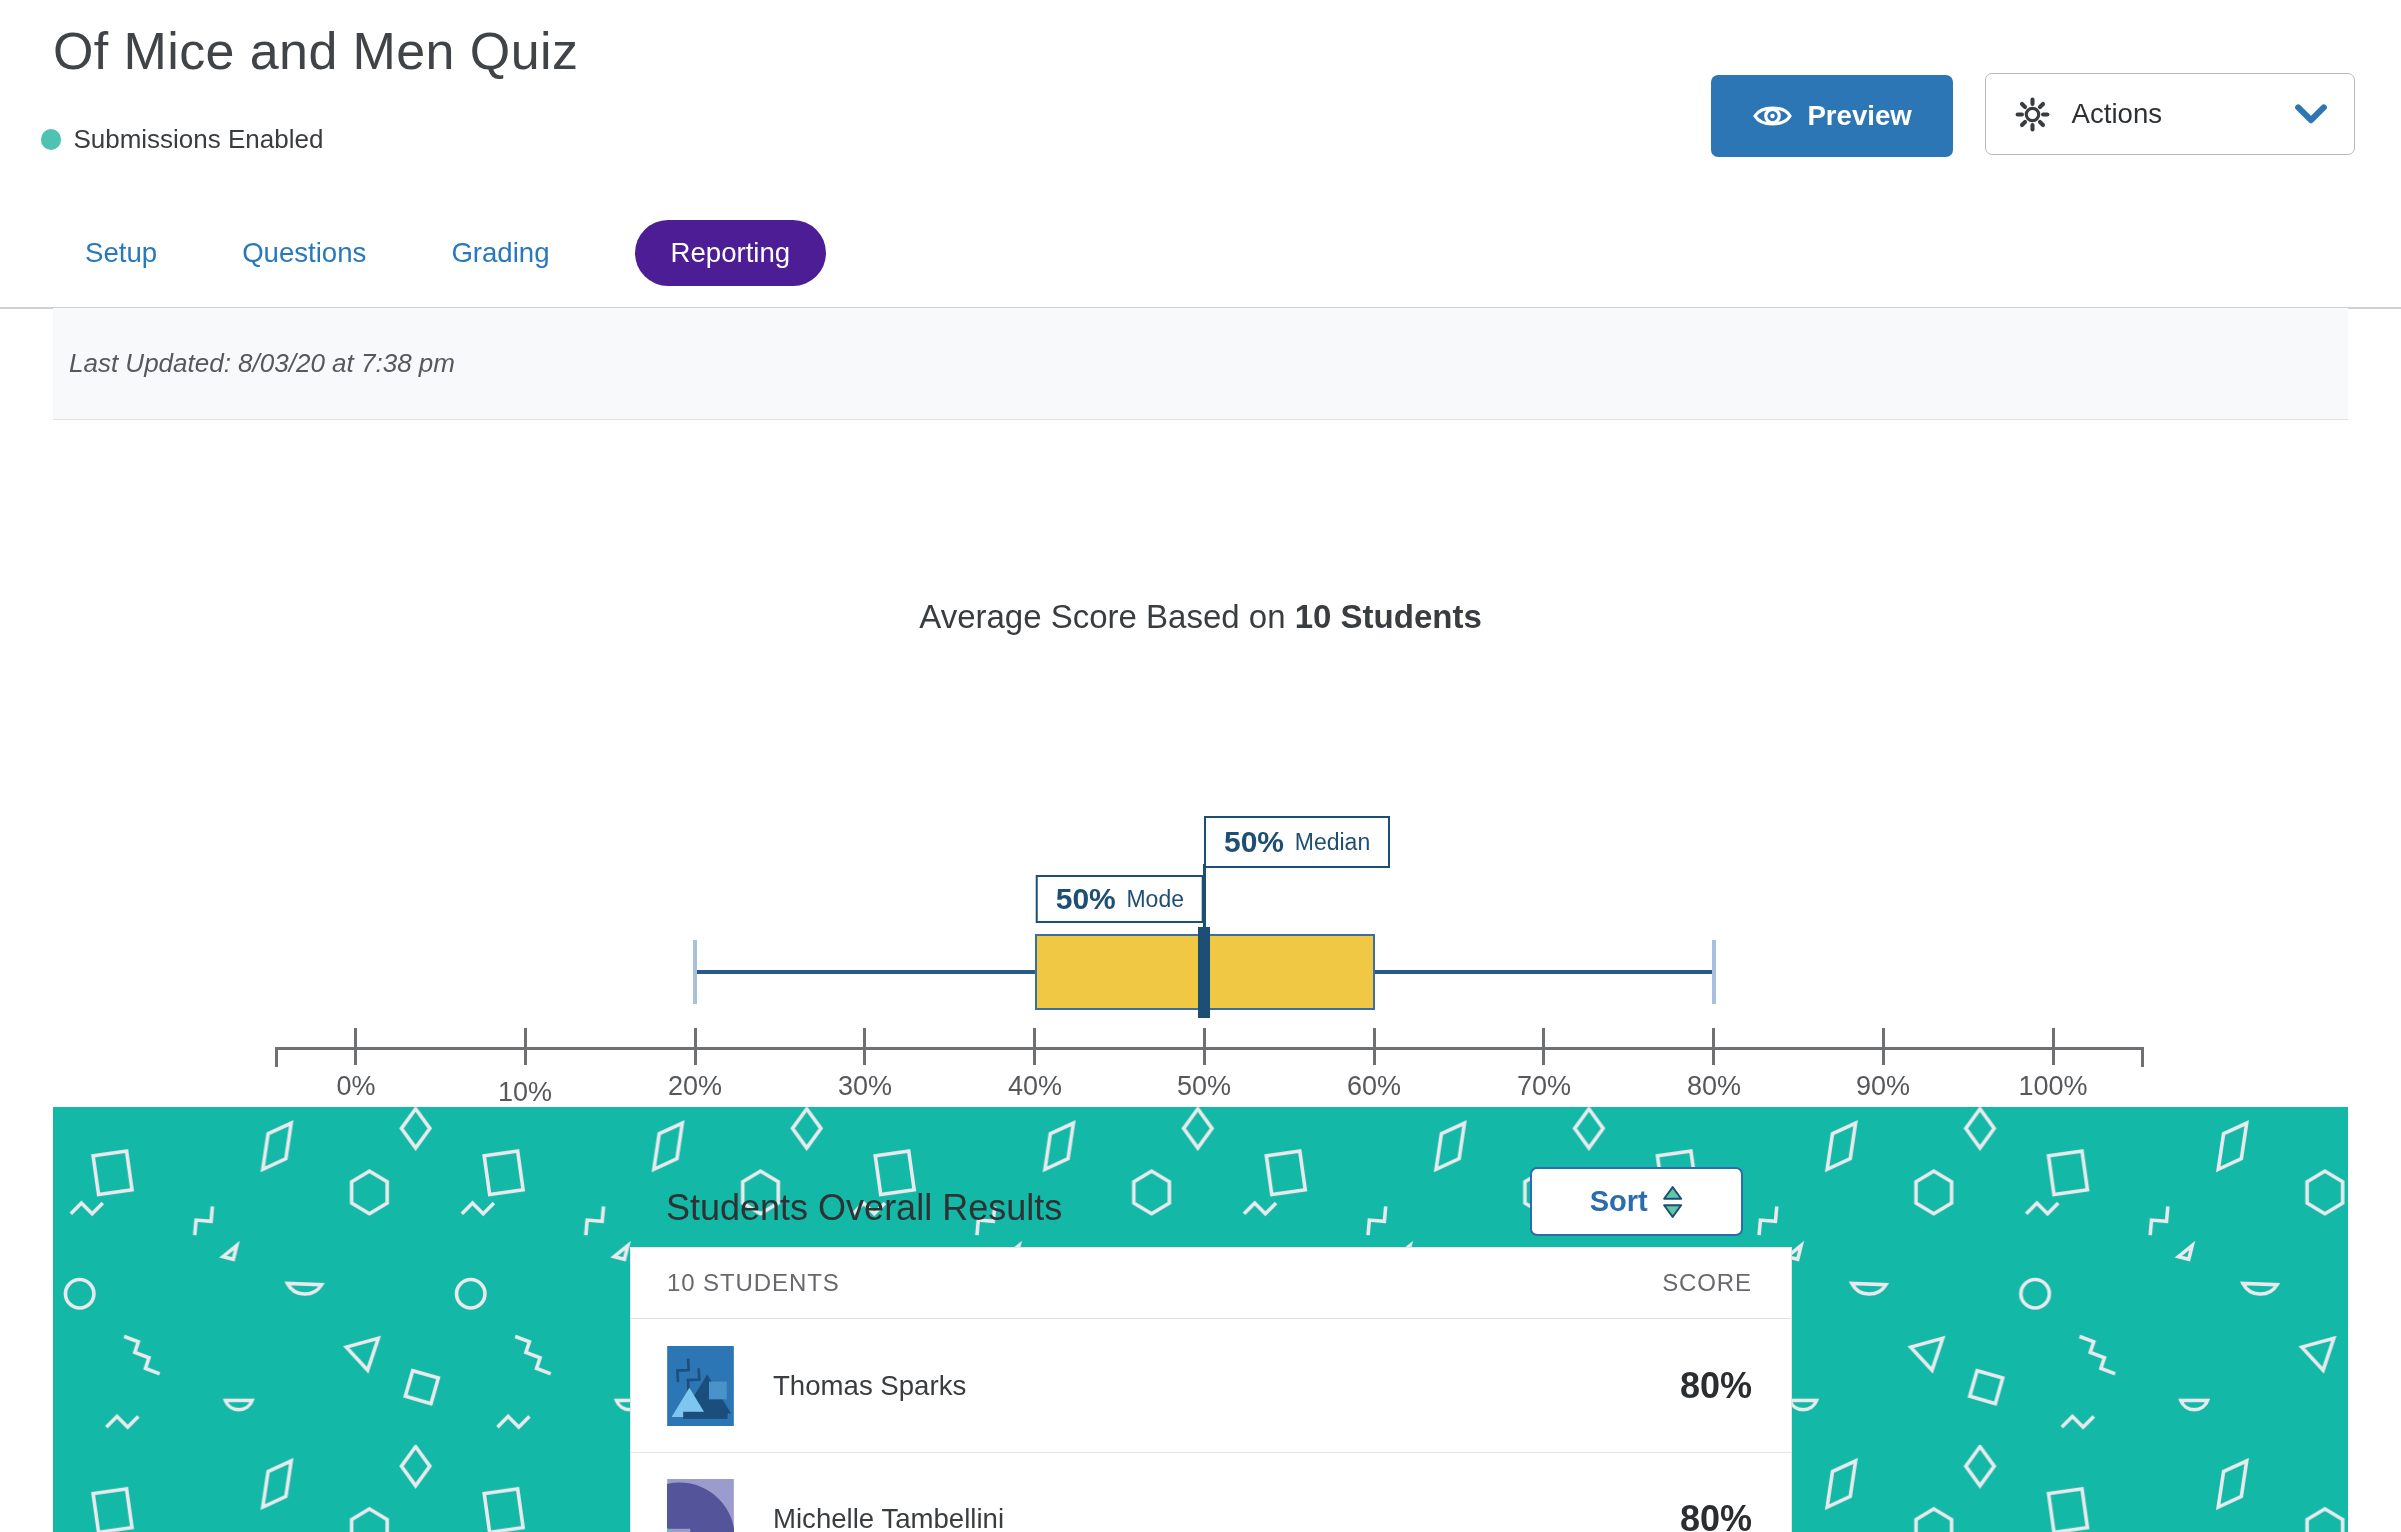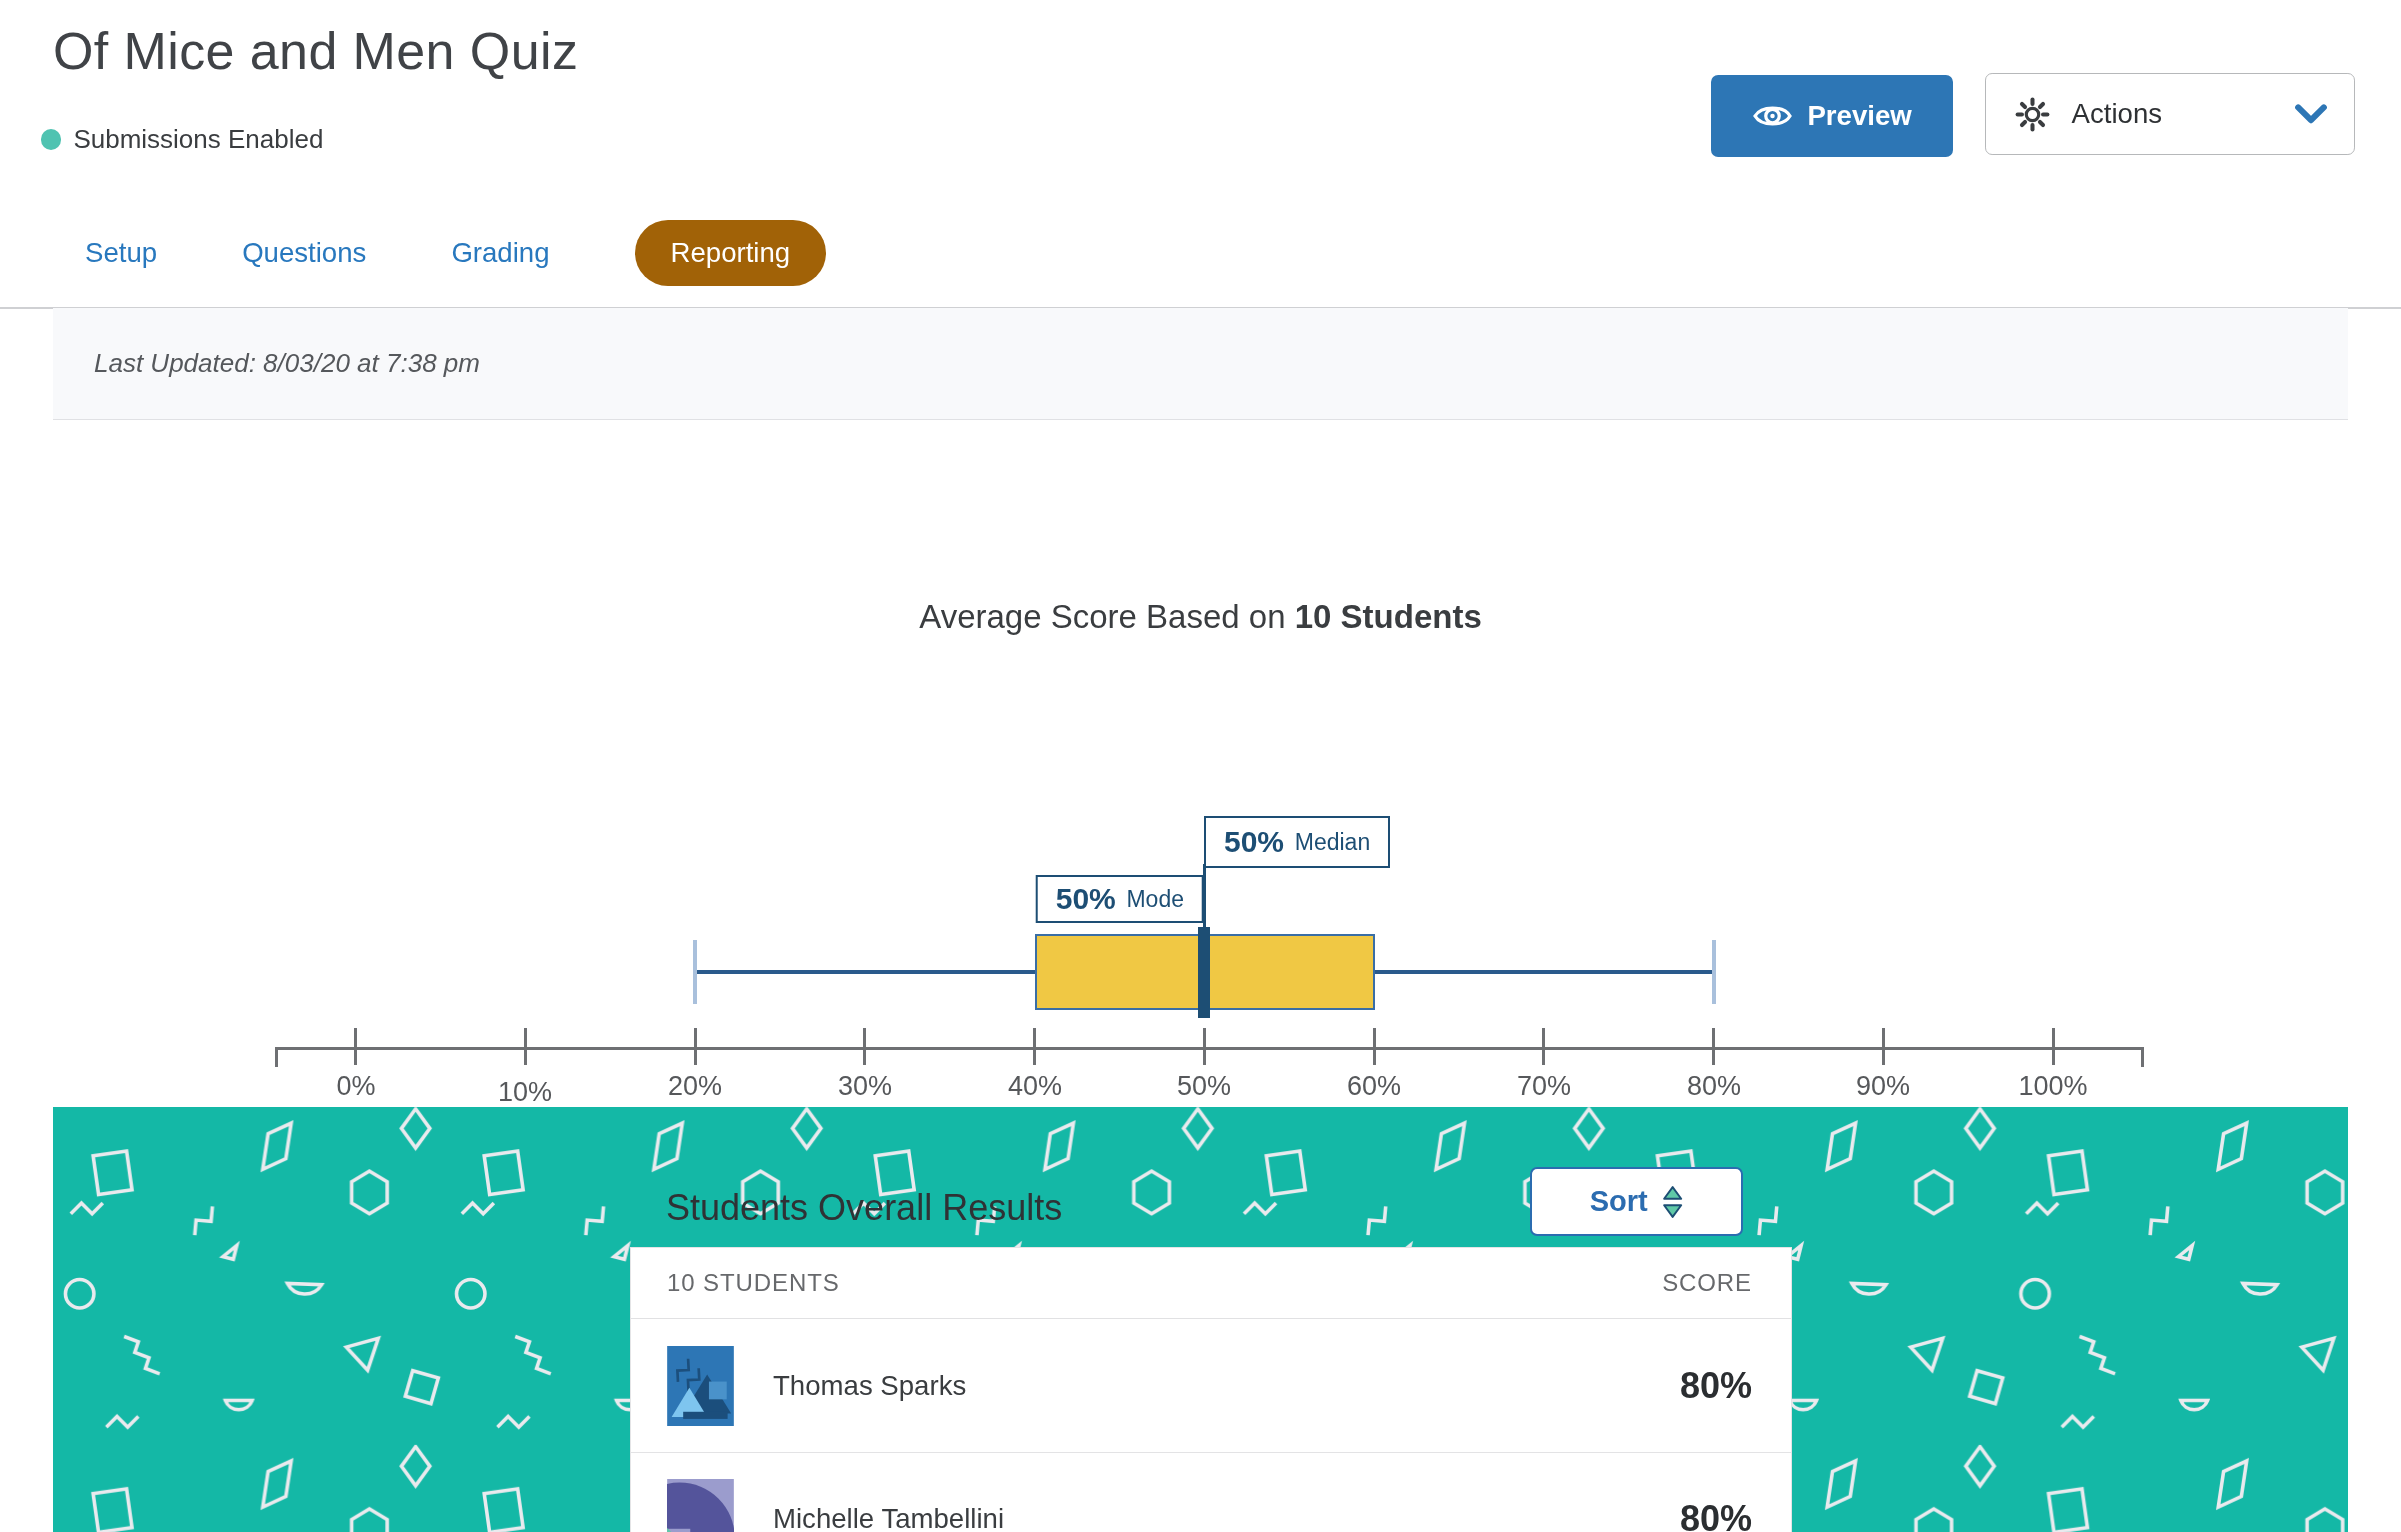--- a/index.html
+++ b/index.html
@@ -17,27 +17,27 @@
     background:#2d76b5; border:none; border-radius:7.1px; display:flex; align-items:center; justify-content:center; gap:14.2px;
     color:#fff; font-size:27.6px; font-weight:700; font-family:inherit; cursor:pointer; }
   .btn-actions { position:absolute; left:1985px; top:73px; width:370px; height:82px;
     background:#fff; border:1.8px solid #b6b8ba; border-radius:7.1px; display:flex; align-items:center;
     padding:12px 27px; gap:19.6px; font-size:27.6px; color:#2e3134; font-family:inherit; cursor:pointer; }
   .btn-actions .spacer { flex:1; }
 
   
   .tabs { position:absolute; left:85px; top:220px; height:66px; display:flex; align-items:center; gap:85px;justify-content:center; }
   .tab { font-size:27.6px; color:#2878be; cursor:pointer; }
-  .tab.active { background:#a16207; color:#fff; border-radius:36px; height:66px; display:flex; align-items:center; padding:0 36px; }
+  .tab.active { background:#4c1d95; color:#fff; border-radius:36px; height:66px; display:flex; align-items:center; padding:0 36px; }
   .header-divider { position:absolute; left:0; top:307px; width:2401px; height:1.8px; background:#cfd0d3; }
 
   
   .updated-bar { position:absolute; left:53px; top:308px; width:2295px; height:112px;
     background:#f8f9fb; border-bottom:1.8px solid #e0e1e4; display:flex; align-items:center; }
-  .updated-text { margin-left:41px; font-size:26px; font-style:italic; color:#55585c; }
+  .updated-text { margin-left:16px; font-size:26px; font-style:italic; color:#55585c; }
 
   
   .chart-section { position:absolute; left:0; top:420px; width:2401px; height:686px; background:#fff; }
   .score-big { position:absolute; left:0; top:69px; width:100%; text-align:center; font-size:64px; font-weight:700; color:#36393c; }
   .score-sub { position:absolute; left:0; top:178px; width:100%; text-align:center; font-size:33px; font-weight:300; color:#3a3d40; }
   .score-sub b { font-weight:700; }
   .legend { position:absolute; left:0; top:254px; width:100%; display:flex; justify-content:center; align-items:center; gap:59px; }
   .legend-item { display:flex; align-items:center; gap:16px; }
   .legend-dot { width:24px; height:24px; border-radius:50%; }
   .legend-label { font-size:27.6px; color:#34373a; }

